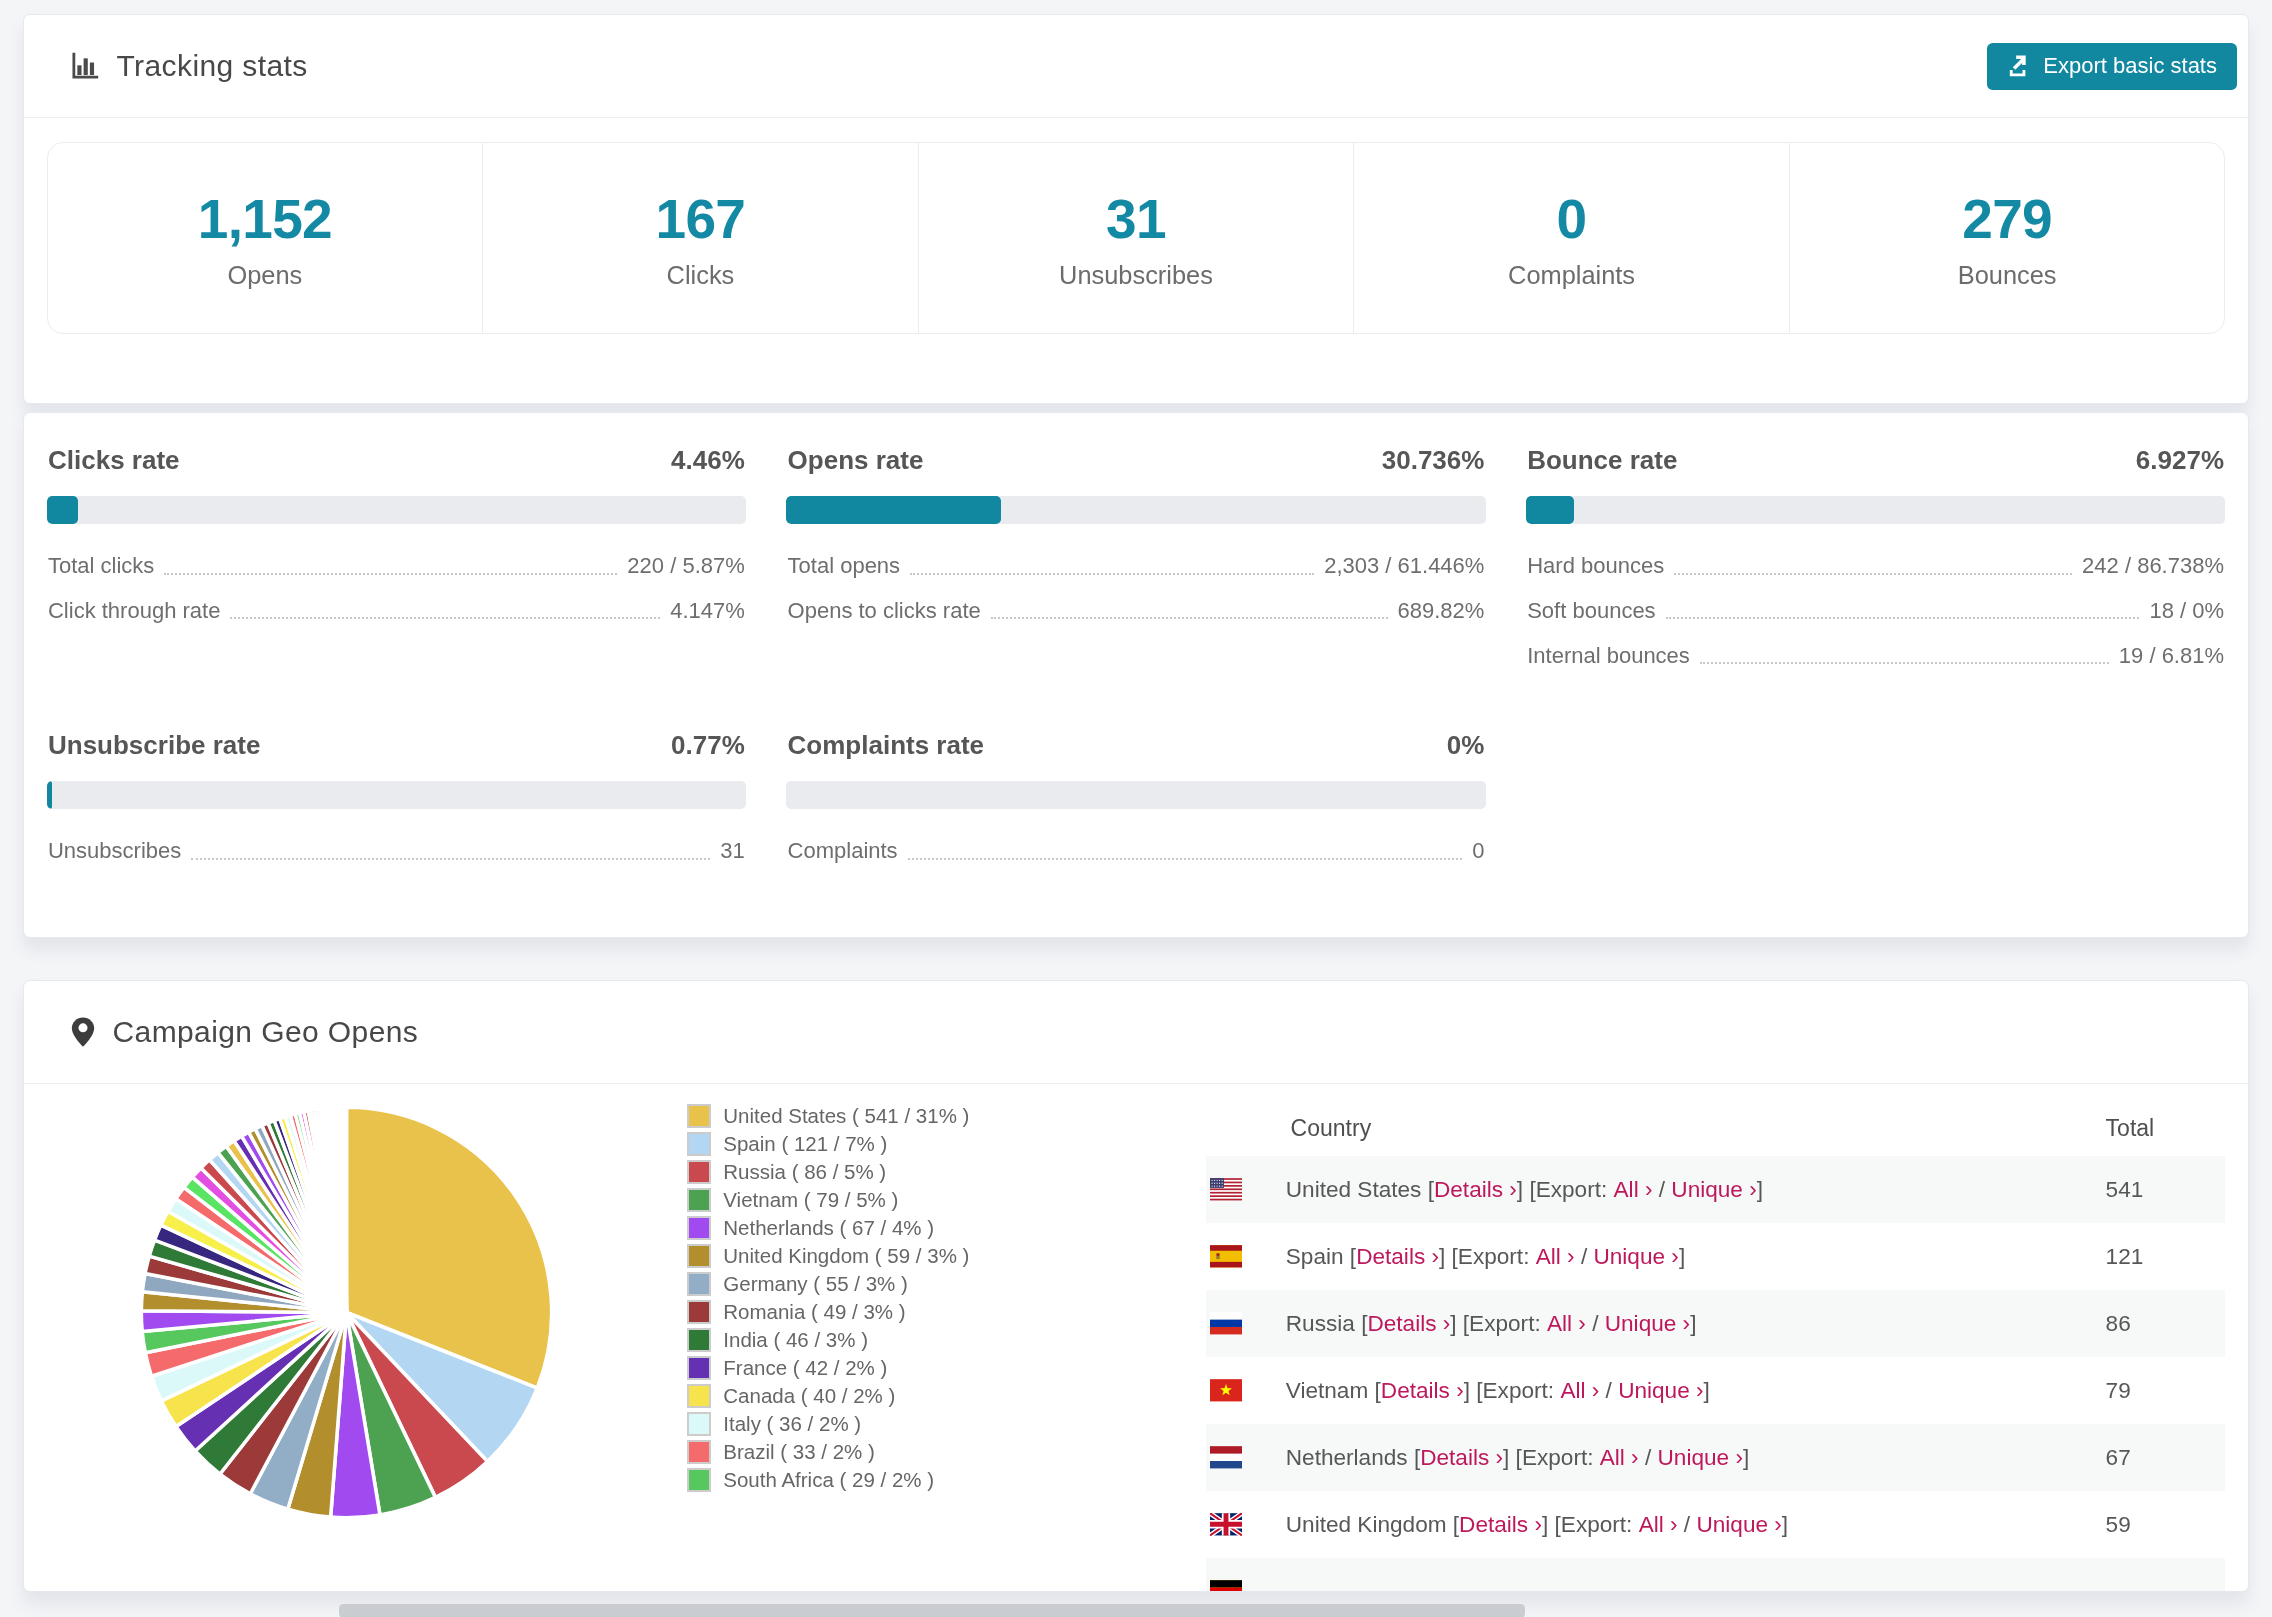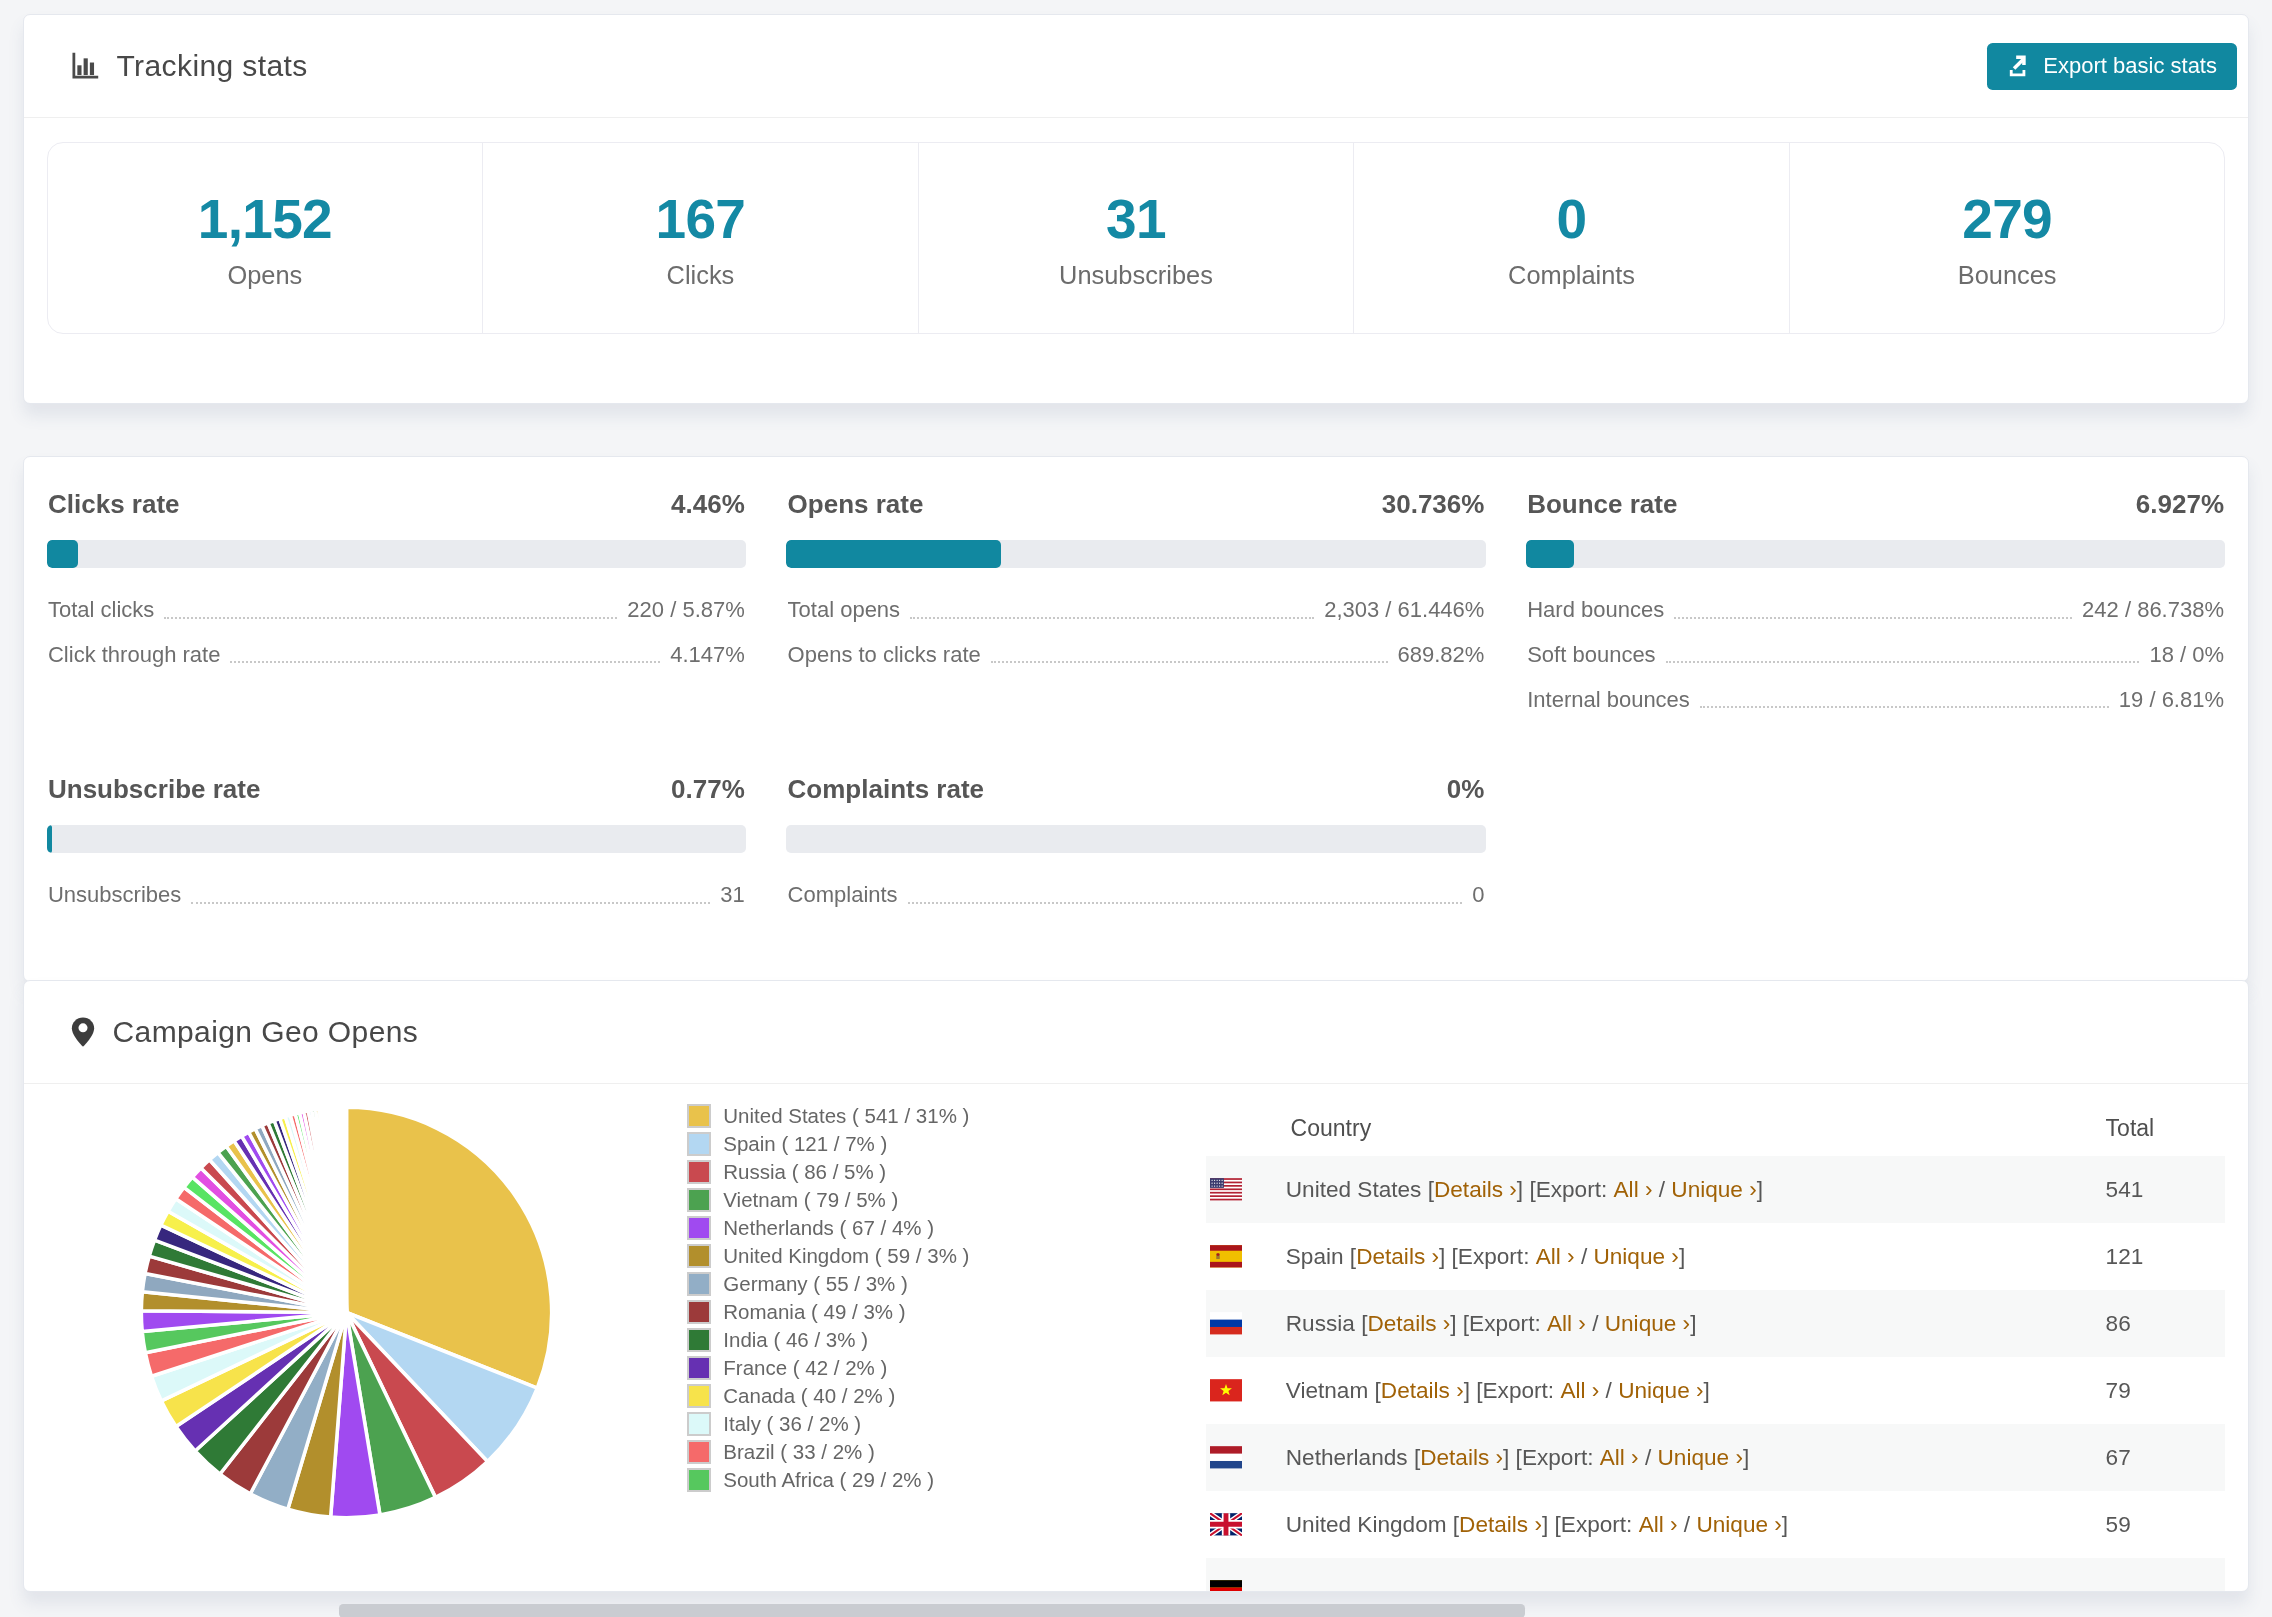--- a/index.html
+++ b/index.html
@@ -29,21 +29,21 @@
   }
   .stat-boxes{
     margin:24px 22.6px 0;display:flex;height:192px;
     border:1.4px solid #ececf2;border-radius:16px;box-sizing:border-box;overflow:hidden;
   }
   .stat-box{flex:1;display:flex;flex-direction:column;align-items:center;justify-content:center;gap:10px;border-right:1.4px solid #ececf2;}
   .stat-box:last-child{border-right:none;}
   .stat-value{font-size:55px;font-weight:bold;color:#1489a4;letter-spacing:-0.7px;}
   .stat-label{font-size:25.4px;color:#6c6c6c;}
   
-  #card-rates{top:456px;height:526px;padding:32px 22.6px;}
+  #card-rates{top:412px;height:526px;padding:32px 22.6px;}
   .rates-grid{display:grid;grid-template-columns:repeat(3,1fr);column-gap:40px;row-gap:52px;align-items:start;}
   .rate-head{display:flex;justify-content:space-between;align-items:baseline;margin:0 1.4px 20px;}
   .rate-title,.rate-value{font-size:26px;font-weight:bold;color:#565656;}
   .bar{height:28px;background:#e9ebef;border-radius:5px;overflow:hidden;margin-bottom:20px;}
   .bar-fill{height:100%;background:#1188a0;border-radius:5px;}
   .rate-row{display:flex;align-items:flex-end;font-size:22px;color:#6e6e6e;padding:9.2px 1.4px;line-height:1.2;}
   .rate-row .leader{flex:1;border-bottom:2.1px dotted #c8c8c8;margin:0 10px 5px;}
   .rate-row .v{white-space:nowrap;}
   
   #card-geo{top:980px;height:612px;overflow:hidden;}
@@ -55,21 +55,21 @@
   .table-col{flex:1;margin-left:124px;padding-top:17px;}
   .geo-table{width:100%;}
   .gt-head{display:flex;align-items:center;height:55px;font-size:23px;color:#4f4f4f;}
   .gt-row{display:flex;align-items:center;height:67px;font-size:22.6px;color:#575757;}
   .gt-row.odd{background:#f7f8f8;}
   .gt-country{width:900px;flex:none;display:flex;align-items:center;box-sizing:border-box;padding-left:4.2px;}
   .gt-head .gt-country{padding-left:85px;}
   .gt-total{flex:1;}
   .flag{width:32px;height:22.6px;flex:none;margin-right:44px;display:inline-block;}
   .flag svg{display:block;}
-  .lnk{color:#a16207;text-decoration:none;cursor:pointer;}
+  .lnk{color:#be185d;text-decoration:none;cursor:pointer;}
   .dark{color:#575757;}
   
   .hscroll-thumb{position:absolute;left:339px;top:1604px;width:1186px;height:14px;background:#c9ccd1;border-radius:4.2px;}
 </style>
 </head>
 <body>
 
 <section class="card" id="card-tracking">
   <div class="card-header">
     <div class="card-title">

